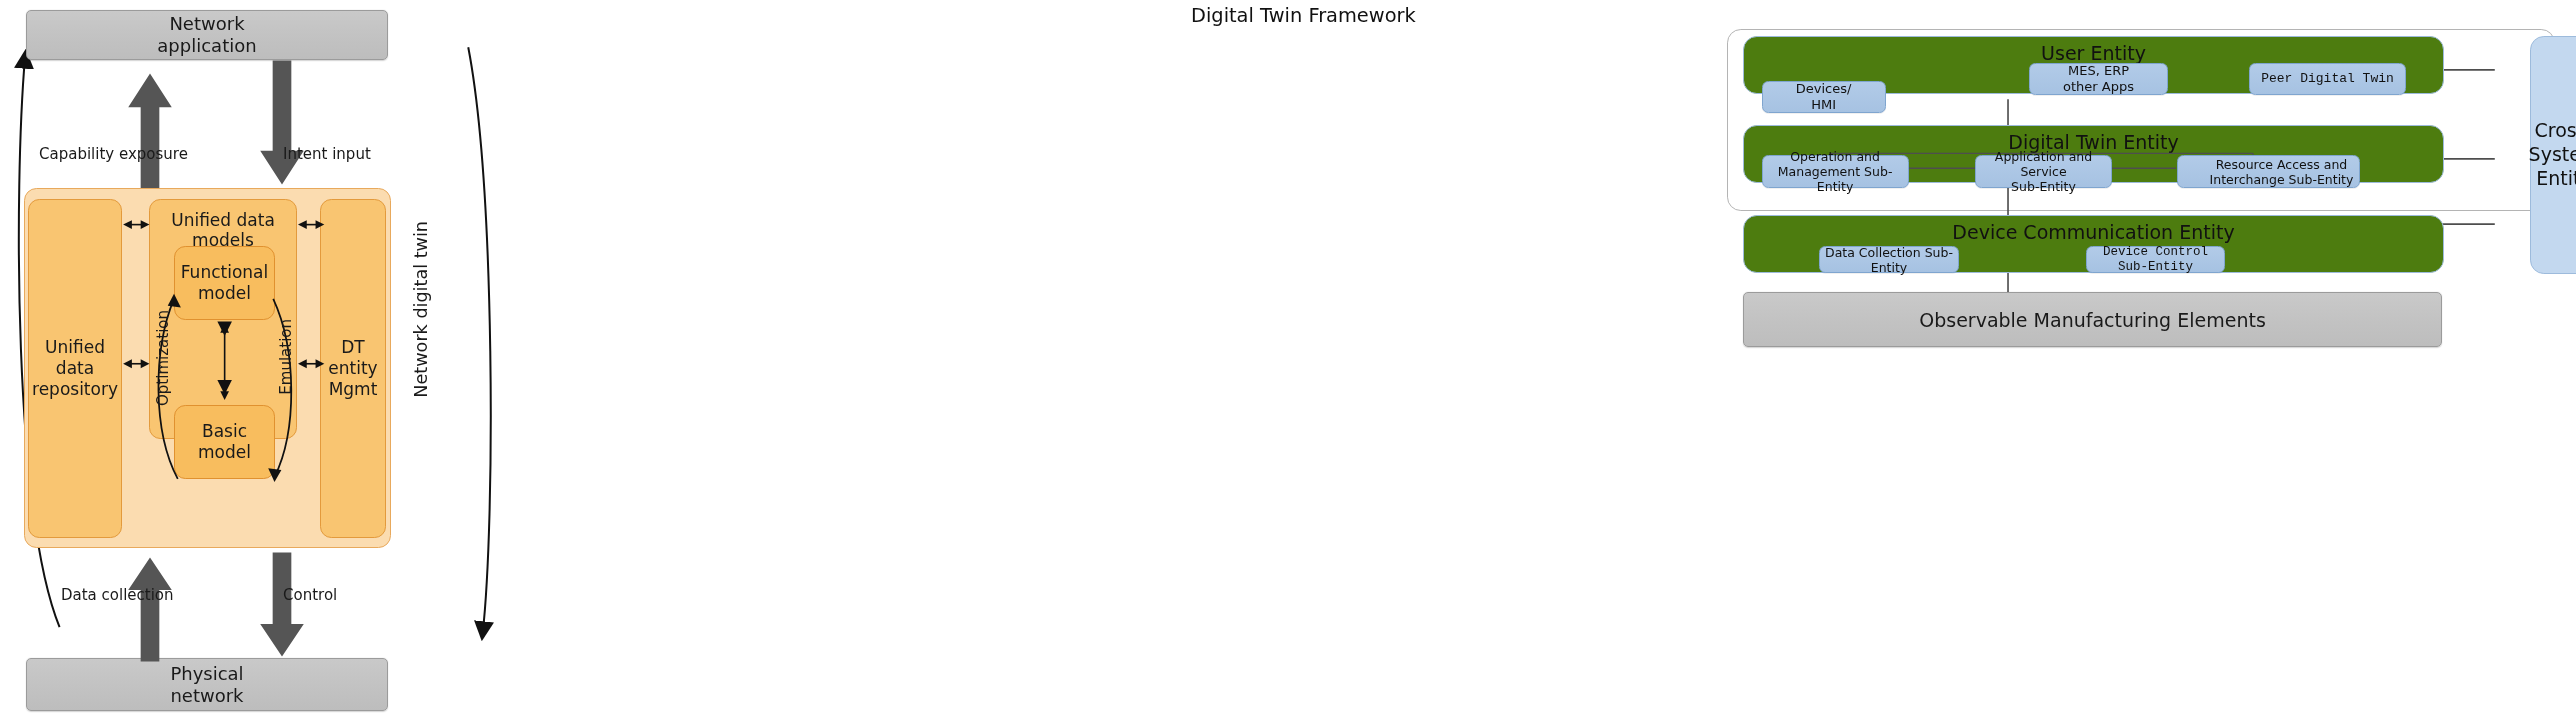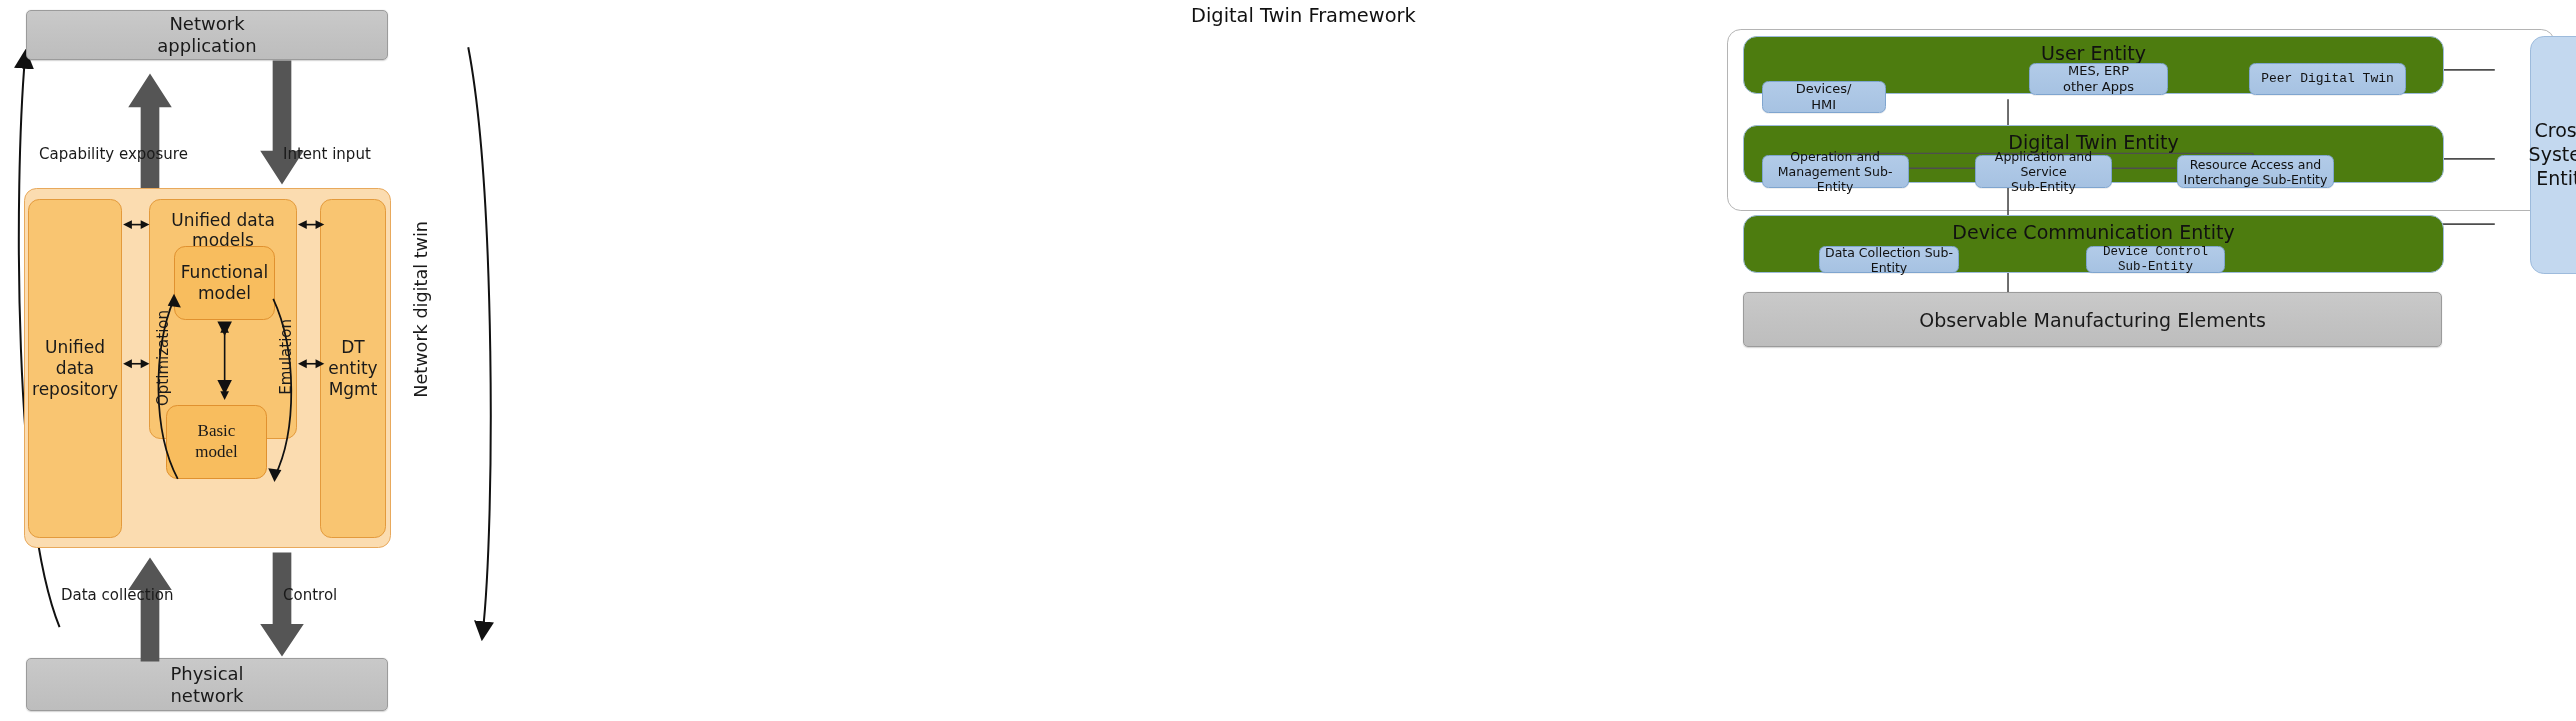--- a/index.html
+++ b/index.html
@@ -135,21 +135,21 @@
   </div>
 
   <div class="orange-box abs" style="left:149px;top:199px;width:148px;height:240px;display:block;">
     <div class="t-mid" style="position:absolute;left:0;right:0;top:10px;text-align:center;">Unified data models</div>
 
     <div class="orange-box-deep abs" style="left:24px;top:46px;width:101px;height:74px;">
       <span class="t-mid" style="white-space:pre-line;line-height:1.22;">Functional
 model</span>
     </div>
 
-    <div class="orange-box-deep abs" style="left:16px;top:205px;width:101px;height:74px;font-family:Liberation Serif, serif;">
+    <div class="orange-box-deep abs" style="left:24px;top:205px;width:101px;height:74px;">
       <span class="t-mid" style="white-space:pre-line;line-height:1.22;">Basic
 model</span>
     </div>
 
     <svg class="abs" style="left:69px;top:124px;width:11.3px;height:76px;" viewBox="0 0 18 122" width="11.3" height="76">
       <line x1="9" y1="14" x2="9" y2="108" stroke="#111" stroke-width="2.6" marker-start="url(#arrHeadS)" marker-end="url(#arrHeadS)"></line>
       <path d="M9,0 L16,14 L2,14 Z" fill="#111"></path>
       <path d="M9,122 L16,108 L2,108 Z" fill="#111"></path>
     </svg>
 
@@ -229,21 +229,21 @@
       <line x1="135" y1="44" x2="135" y2="58" stroke="#4e4e4e" stroke-width="2.4"></line>
       <line x1="135" y1="44" x2="814" y2="44" stroke="#4e4e4e" stroke-width="2.4"></line>
       <line x1="814" y1="44" x2="814" y2="58" stroke="#4e4e4e" stroke-width="2.4"></line>
       <line x1="260" y1="68" x2="368" y2="68" stroke="#4e4e4e" stroke-width="2.4"></line>
       <line x1="583" y1="68" x2="690" y2="68" stroke="#4e4e4e" stroke-width="2.4"></line>
     </svg>
     <div class="blue-sub" style="left:17.6px;top:29px;width:145px;height:31px;white-space:pre-line;font-size:12.5px;">Operation and
 Management Sub-Entity</div>
     <div class="blue-sub" style="left:231px;top:29px;width:135px;height:31px;white-space:pre-line;font-size:12.5px;">Application and Service
 Sub-Entity</div>
-    <div class="blue-sub" style="left:433px;top:29px;width:155px;height:31px;white-space:pre-line;font-size:12.5px;">Resource Access and
+    <div class="blue-sub" style="left:433px;top:29px;width:155px;height:31px;white-space:pre-line;font-size:12.5px;padding-left:26px;">Resource Access and
 Interchange Sub-Entity</div>
   </div>
 
   <div class="blue-band" style="left:552px;top:215px;width:699px;height:56px;">
     <div class="band-title" style="top:5px;">Device Communication Entity</div>
     <div class="blue-sub" style="left:75px;top:30px;width:138px;height:25px;white-space:pre-line;font-size:12.5px;">Data Collection Sub-Entity</div>
     <div class="blue-sub" style="left:342px;top:30px;width:137px;height:25px;white-space:pre-line;font-size:12.5px;font-family:Liberation Mono, monospace;">Device Control Sub-Entity</div>
   </div>
 
   <div class="cross-box" style="left:1303px;top:36px;width:66px;height:236px;white-space:pre-line;">Cross-

